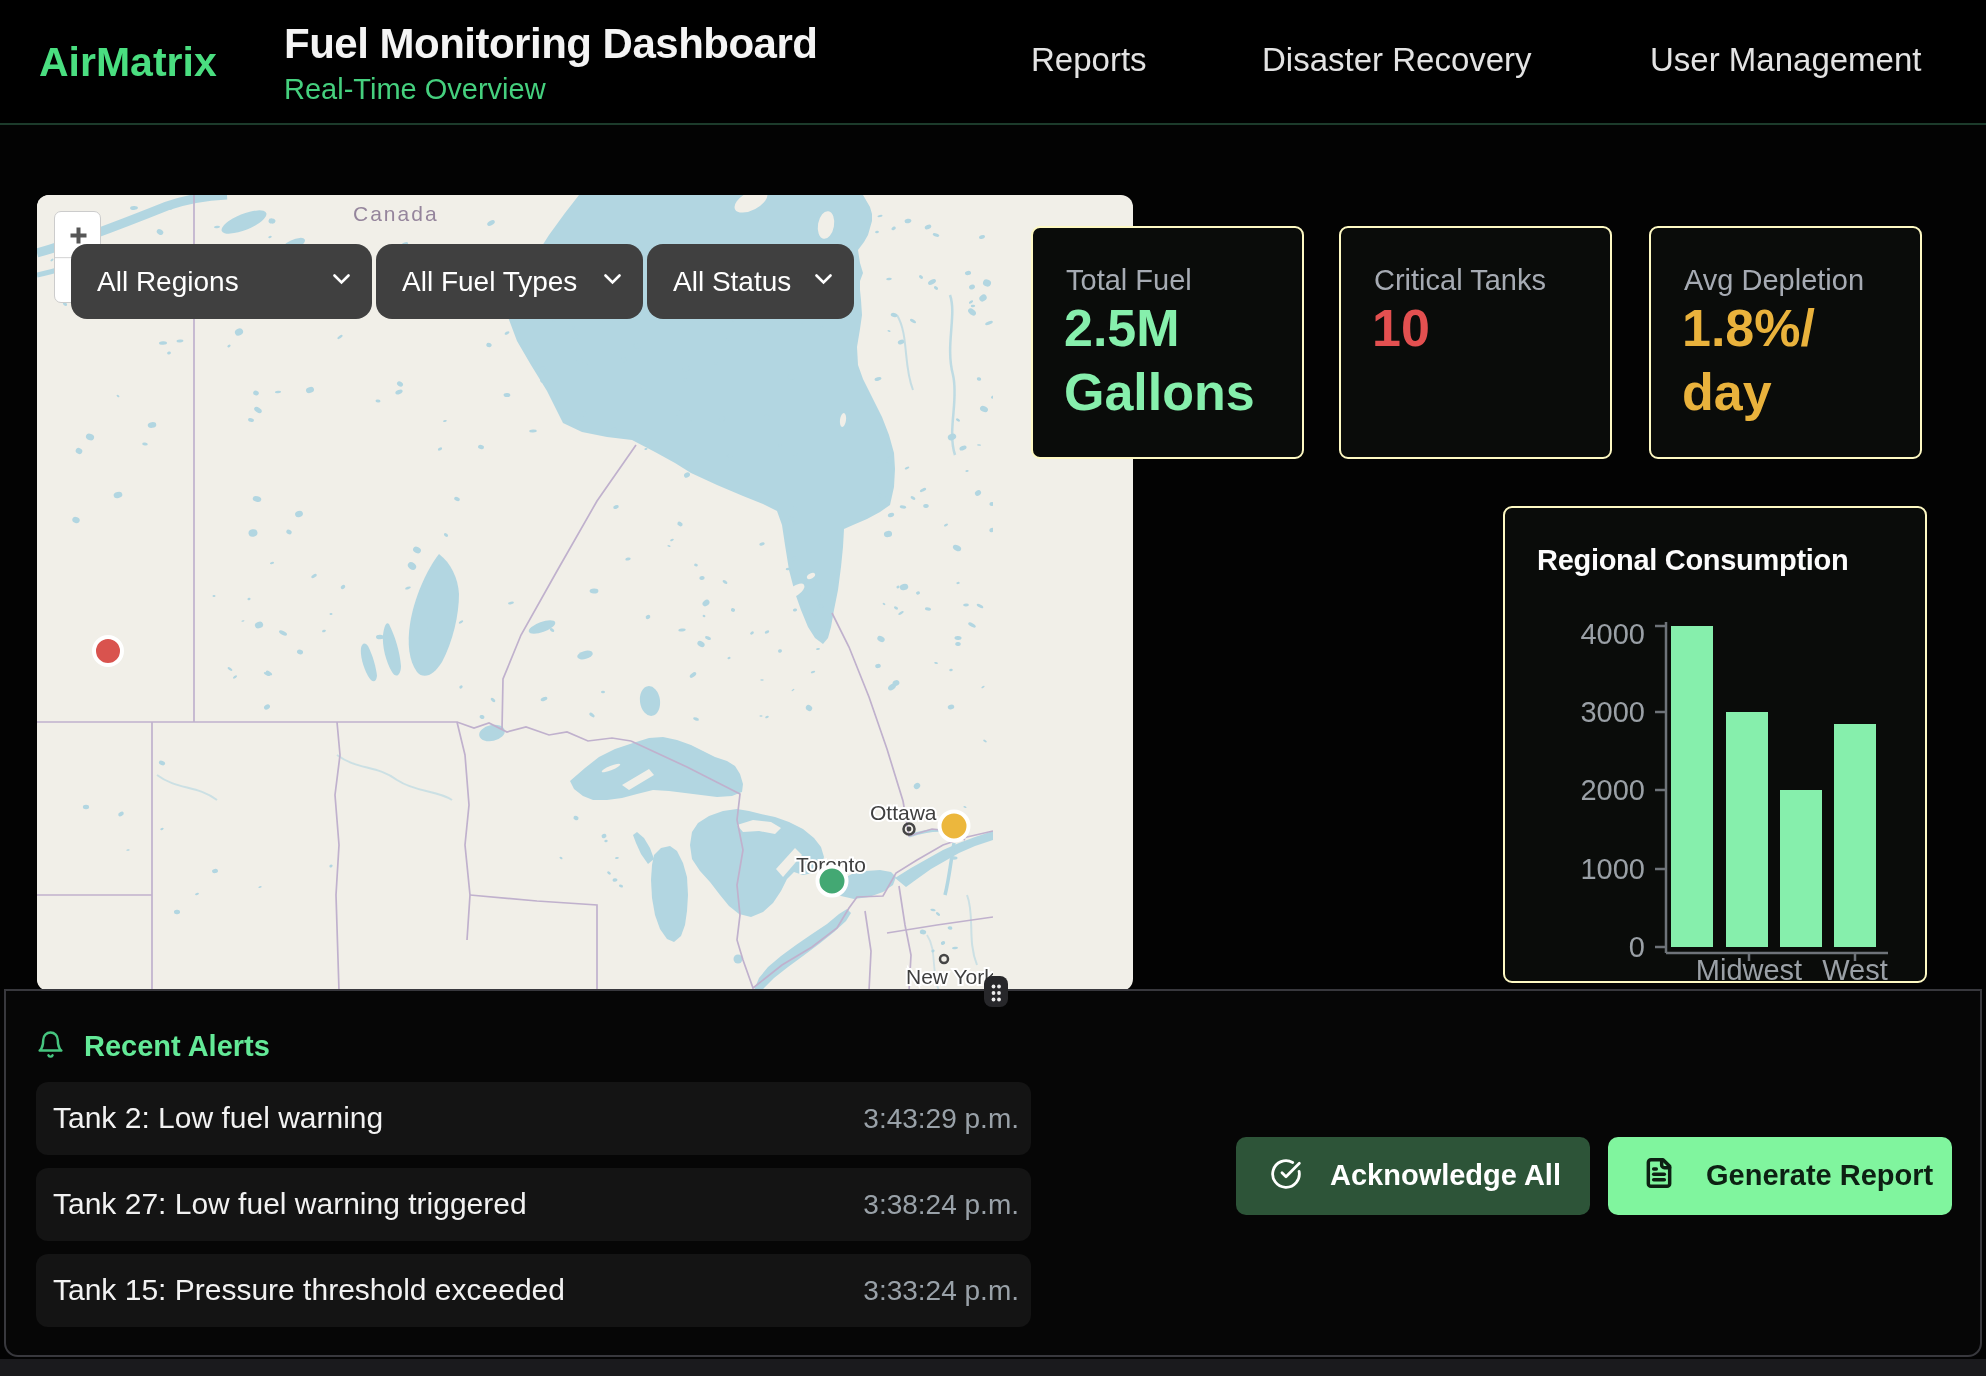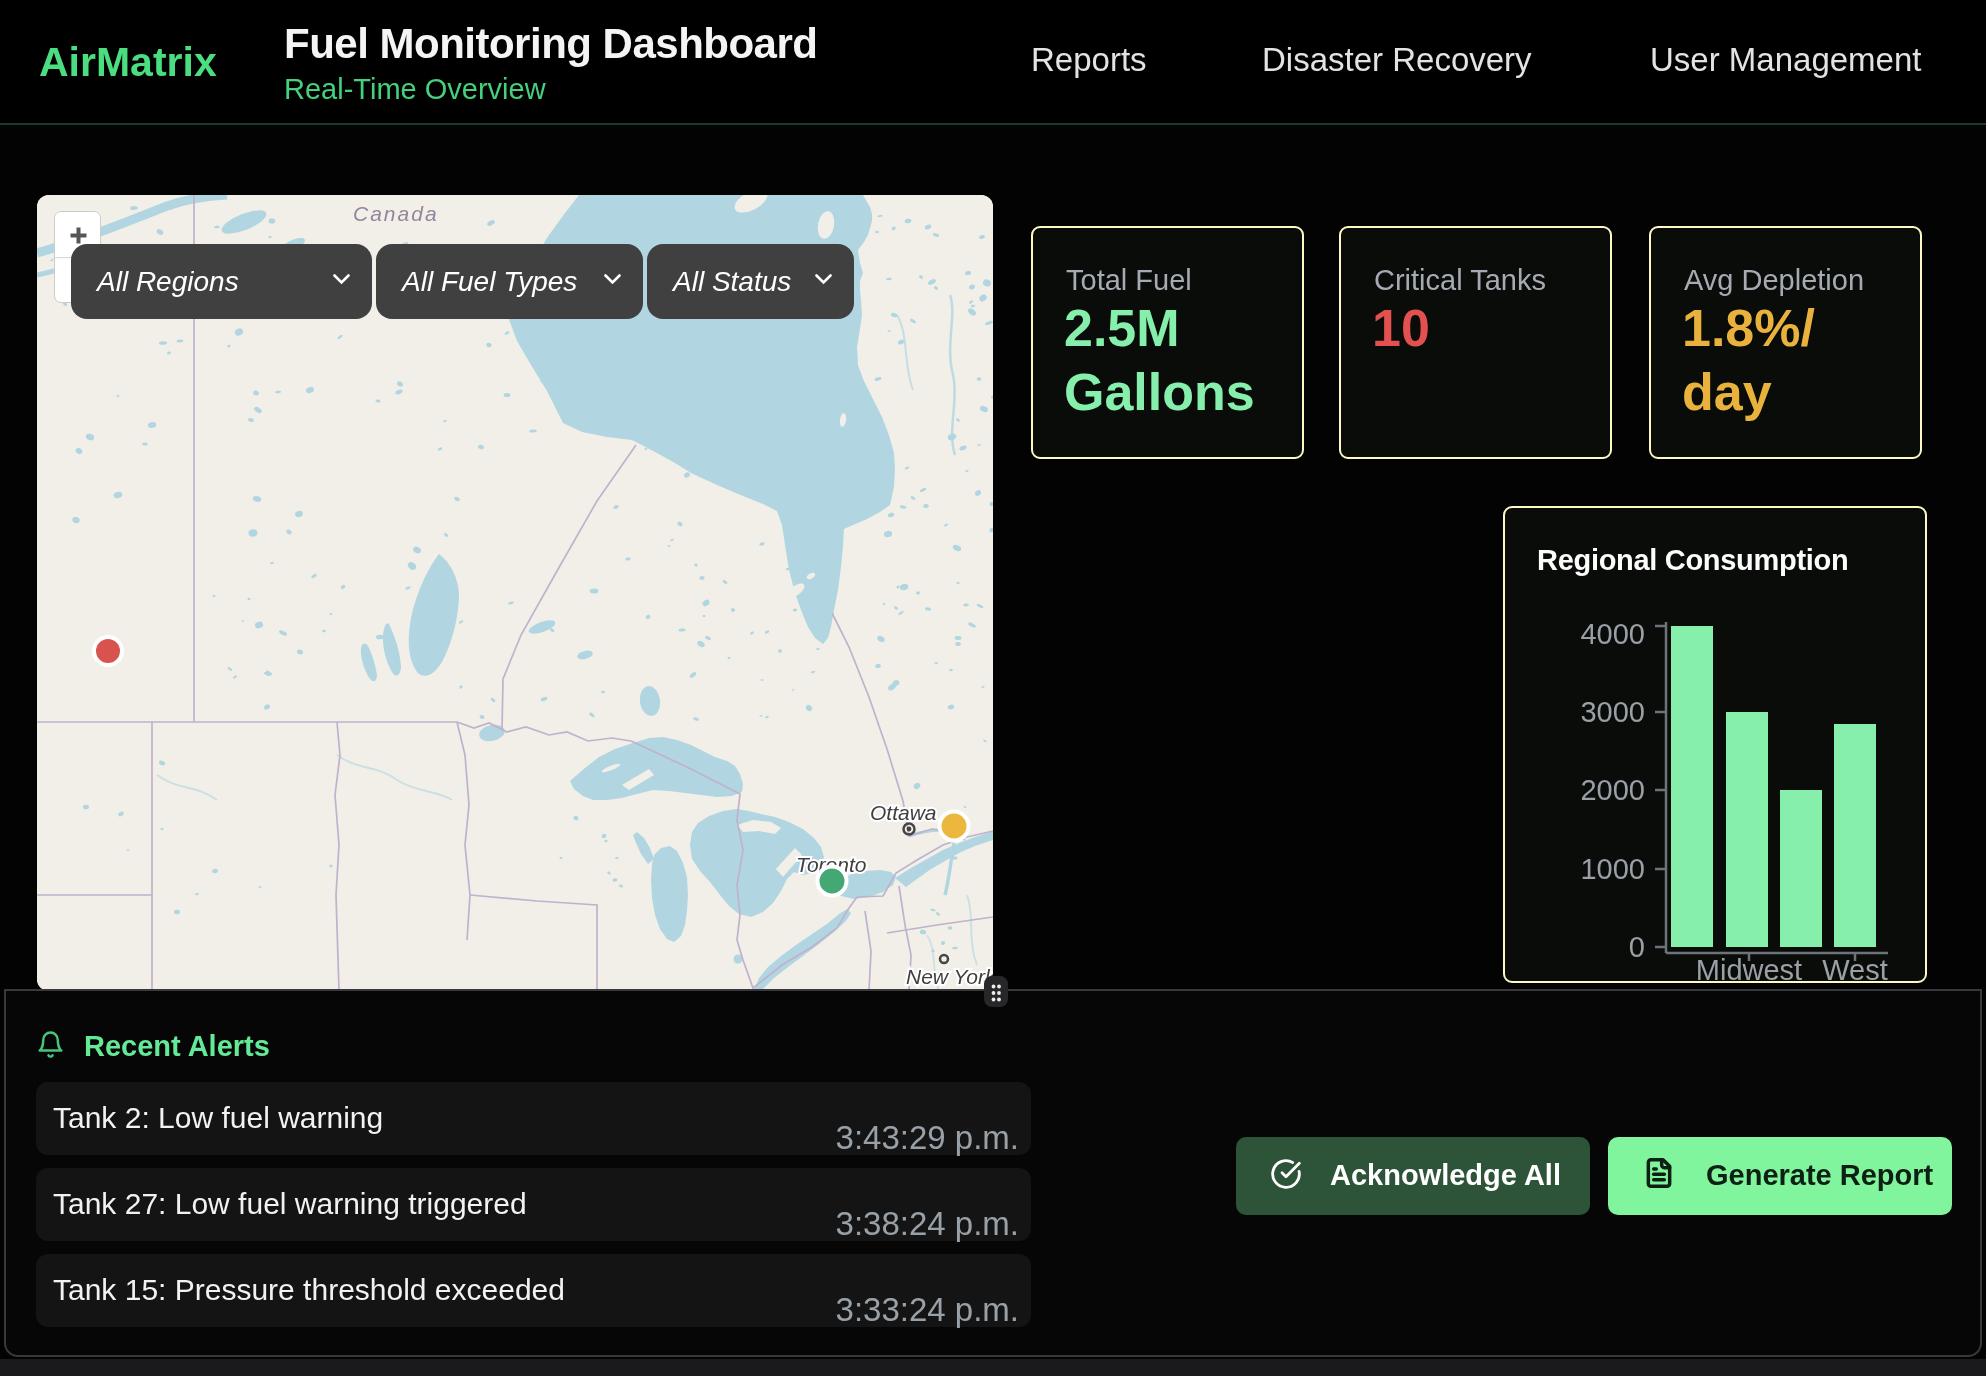--- a/index.html
+++ b/index.html
@@ -10,22 +10,22 @@
 
   
   #header { position:absolute; left:0; top:0; width:1986px; height:125px;
     background:#000; border-bottom:2px solid #1c3b2b; }
   #logo { position:absolute; left:39px; top:39px; font-size:41px; font-weight:bold; color:#4ade80; }
   #title { position:absolute; left:284px; top:20px; font-size:42px; font-weight:bold; color:#f4f4f4; letter-spacing:-0.5px;}
   #subtitle { position:absolute; left:284px; top:73px; font-size:29px; color:#45d07e; }
   .nav { position:absolute; top:41px; font-size:33px; color:#e3e3e3; }
 
   
-  #map { position:absolute; left:37px; top:195px; width:956px; height:796px;
-    border-radius:12px; overflow:hidden; background:#f1efe8;font-style:italic; }
+  #map { position:absolute; left:37px; top:195px; width:1096px; height:796px;
+    border-radius:12px; overflow:hidden; background:#f1efe8; }
   #zoomctl { position:absolute; left:17px; top:16px; width:47px; height:92px;
     background:#fff; border-radius:7px; border:1px solid #cccccc; }
   .dd { position:absolute; top:49px; height:75px; background:#404040; border-radius:16px;
     color:#fff; font-size:28px; font-weight:500; }
   .dd span { position:absolute; left:26px; top:22px; }
   .dd svg { position:absolute; right:22px; top:30px; }
 
   
   .card { position:absolute; background:#0a0c0a; border:2px solid #fef9c3; border-radius:9px; }
   .statlabel { position:absolute; left:33px; top:36px; font-size:29px; font-weight:500; color:#a6abb3; }
@@ -33,21 +33,21 @@
   .ctitle { position:absolute; left:32px; top:36px; font-size:29px; font-weight:bold; color:#fcfcfc; letter-spacing:-0.3px; }
 
   
   #panel { position:absolute; left:4px; top:989px; width:1978px; height:368px;
     background:#060606; border:2px solid #38383d;
     border-radius:0 0 14px 14px; }
   #panelbg { position:absolute; left:0px; top:1359px; width:1986px; height:17px; background:#1a1a1d; }
   #alerthead { position:absolute; left:84px; top:1030px; font-size:29px; font-weight:bold; color:#63e997; }
   .arow { position:absolute; left:36px; width:995px; height:73px; background:#141414; border-radius:12px; }
   .arow .t { position:absolute; left:17px; top:19px; font-size:30px; color:#f2f2f2; }
-  .arow .tm { position:absolute; right:12px; top:21px; font-size:33px; color:#99a1a8;margin-top:16px; }
+  .arow .tm { position:absolute; right:12px; top:21px; font-size:28px; color:#99a1a8; }
   .btn { position:absolute; top:1137px; height:78px; border-radius:10px; font-weight:bold; font-size:29px; }
 </style>
 </head>
 <body>
 <div id="page">
 
   <div id="header"></div>
   <div id="logo">AirMatrix</div>
   <div id="title">Fuel Monitoring Dashboard</div>
   <div id="subtitle">Real-Time Overview</div>

